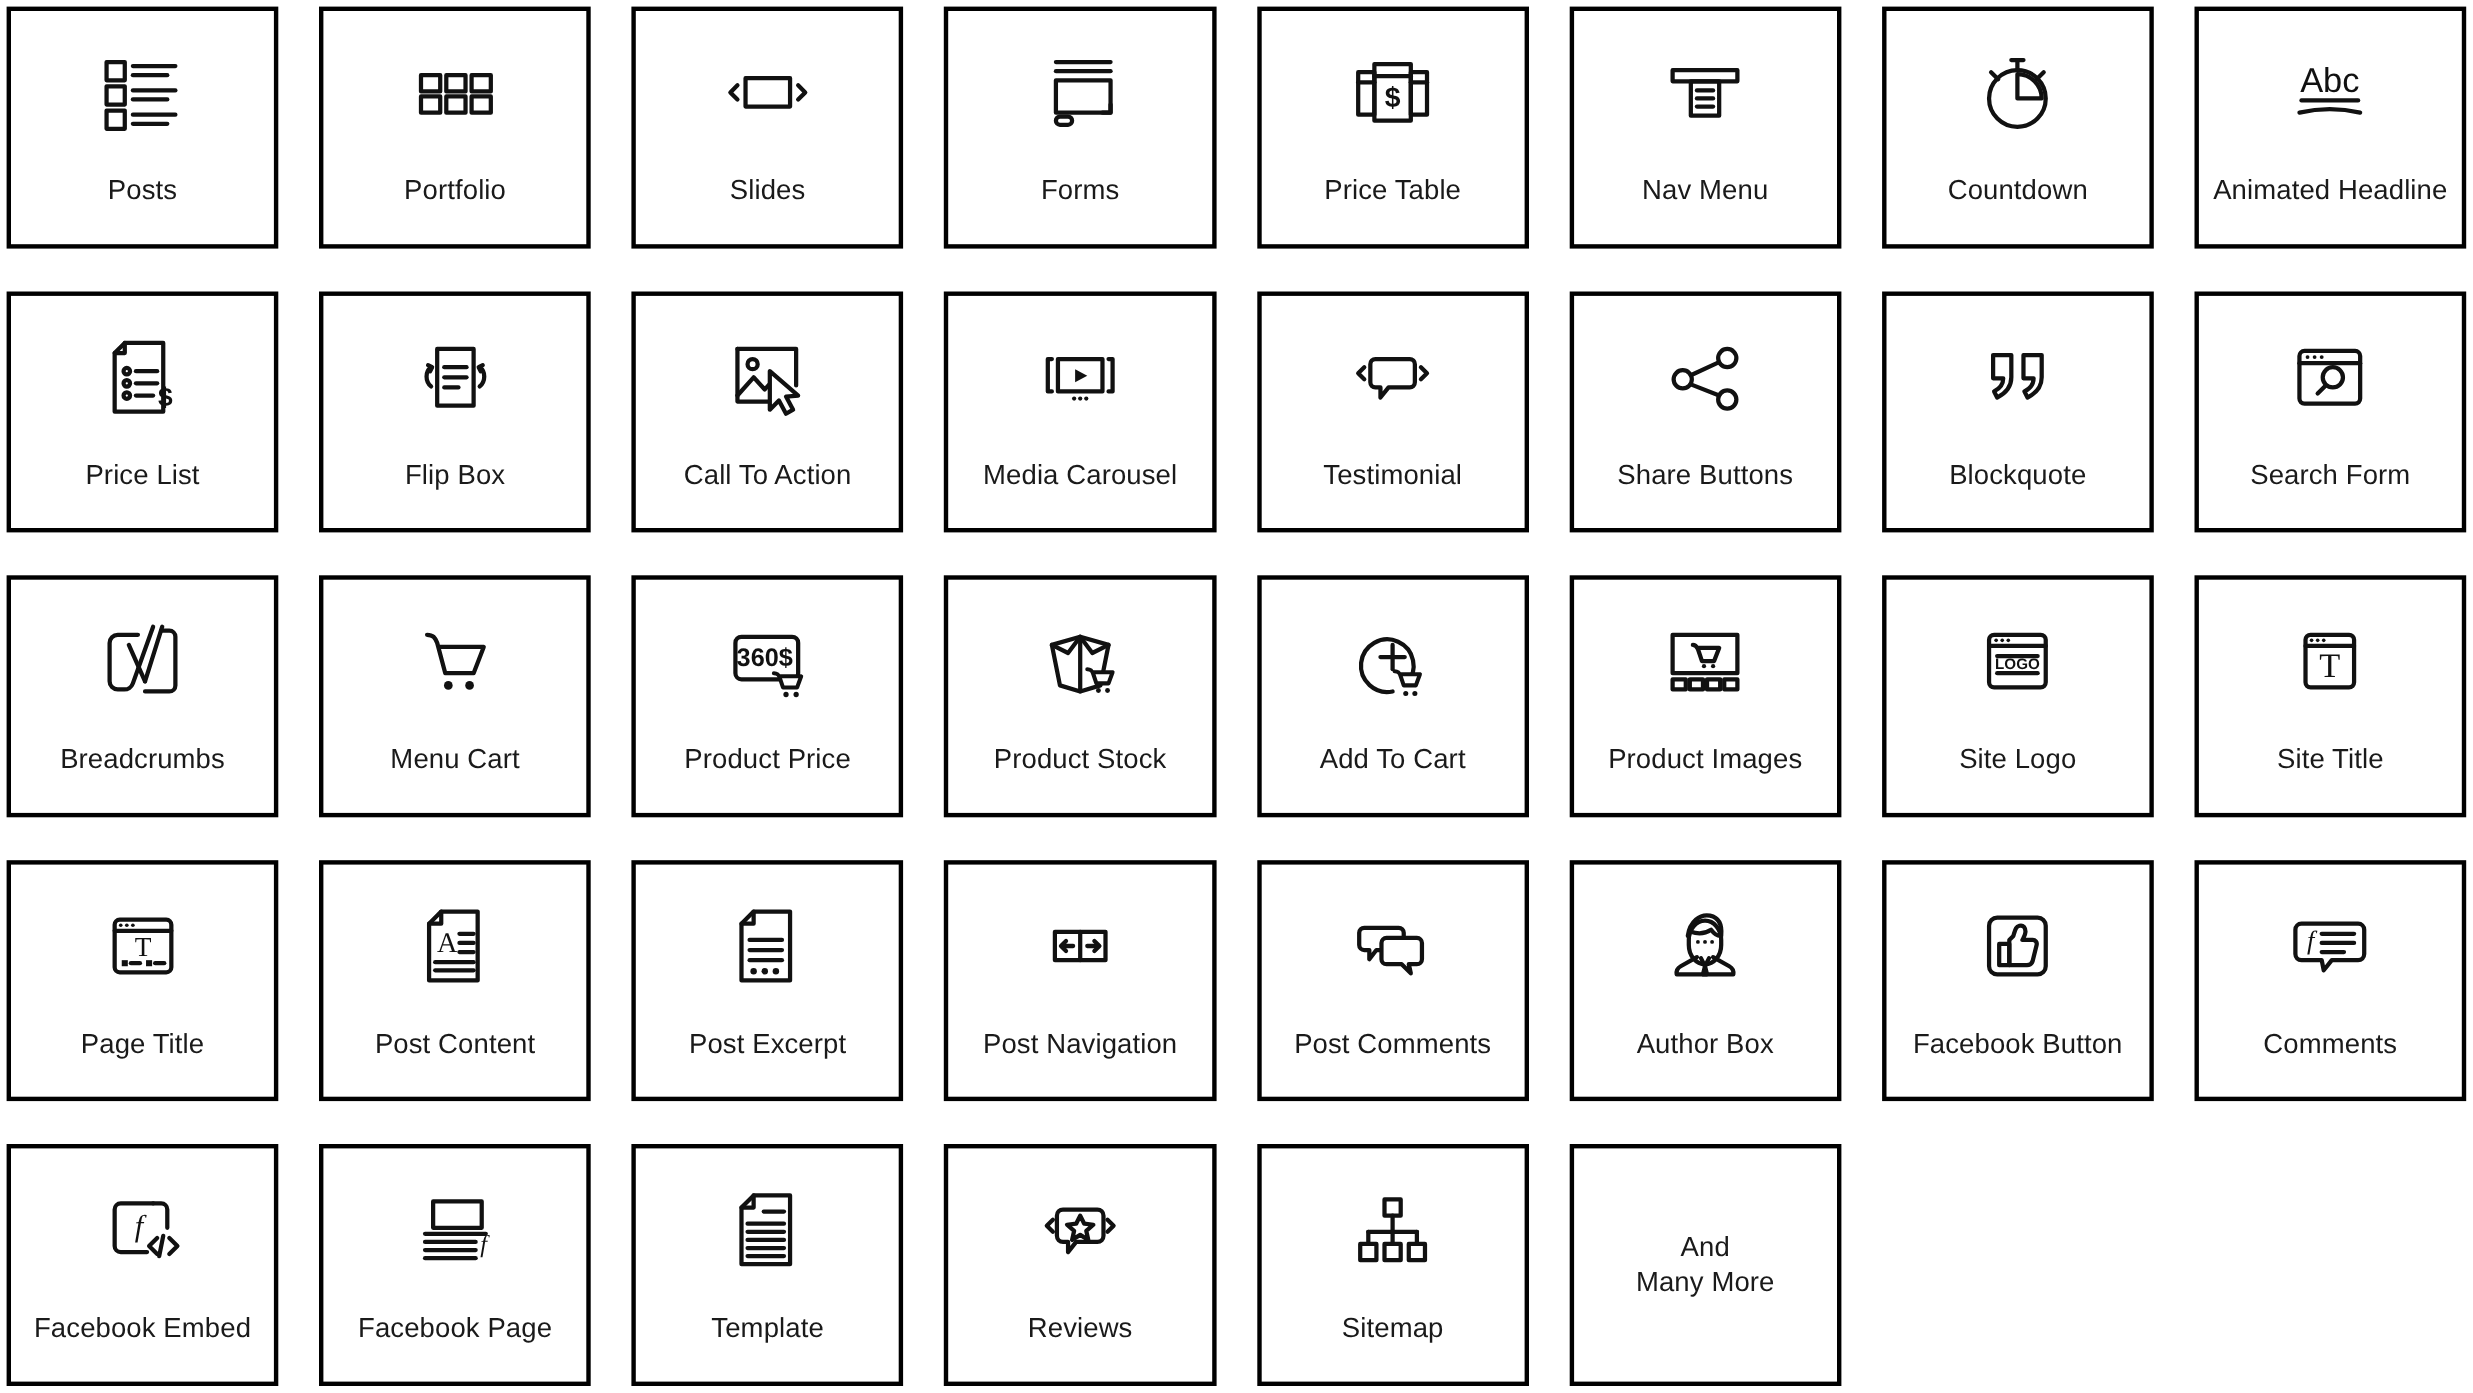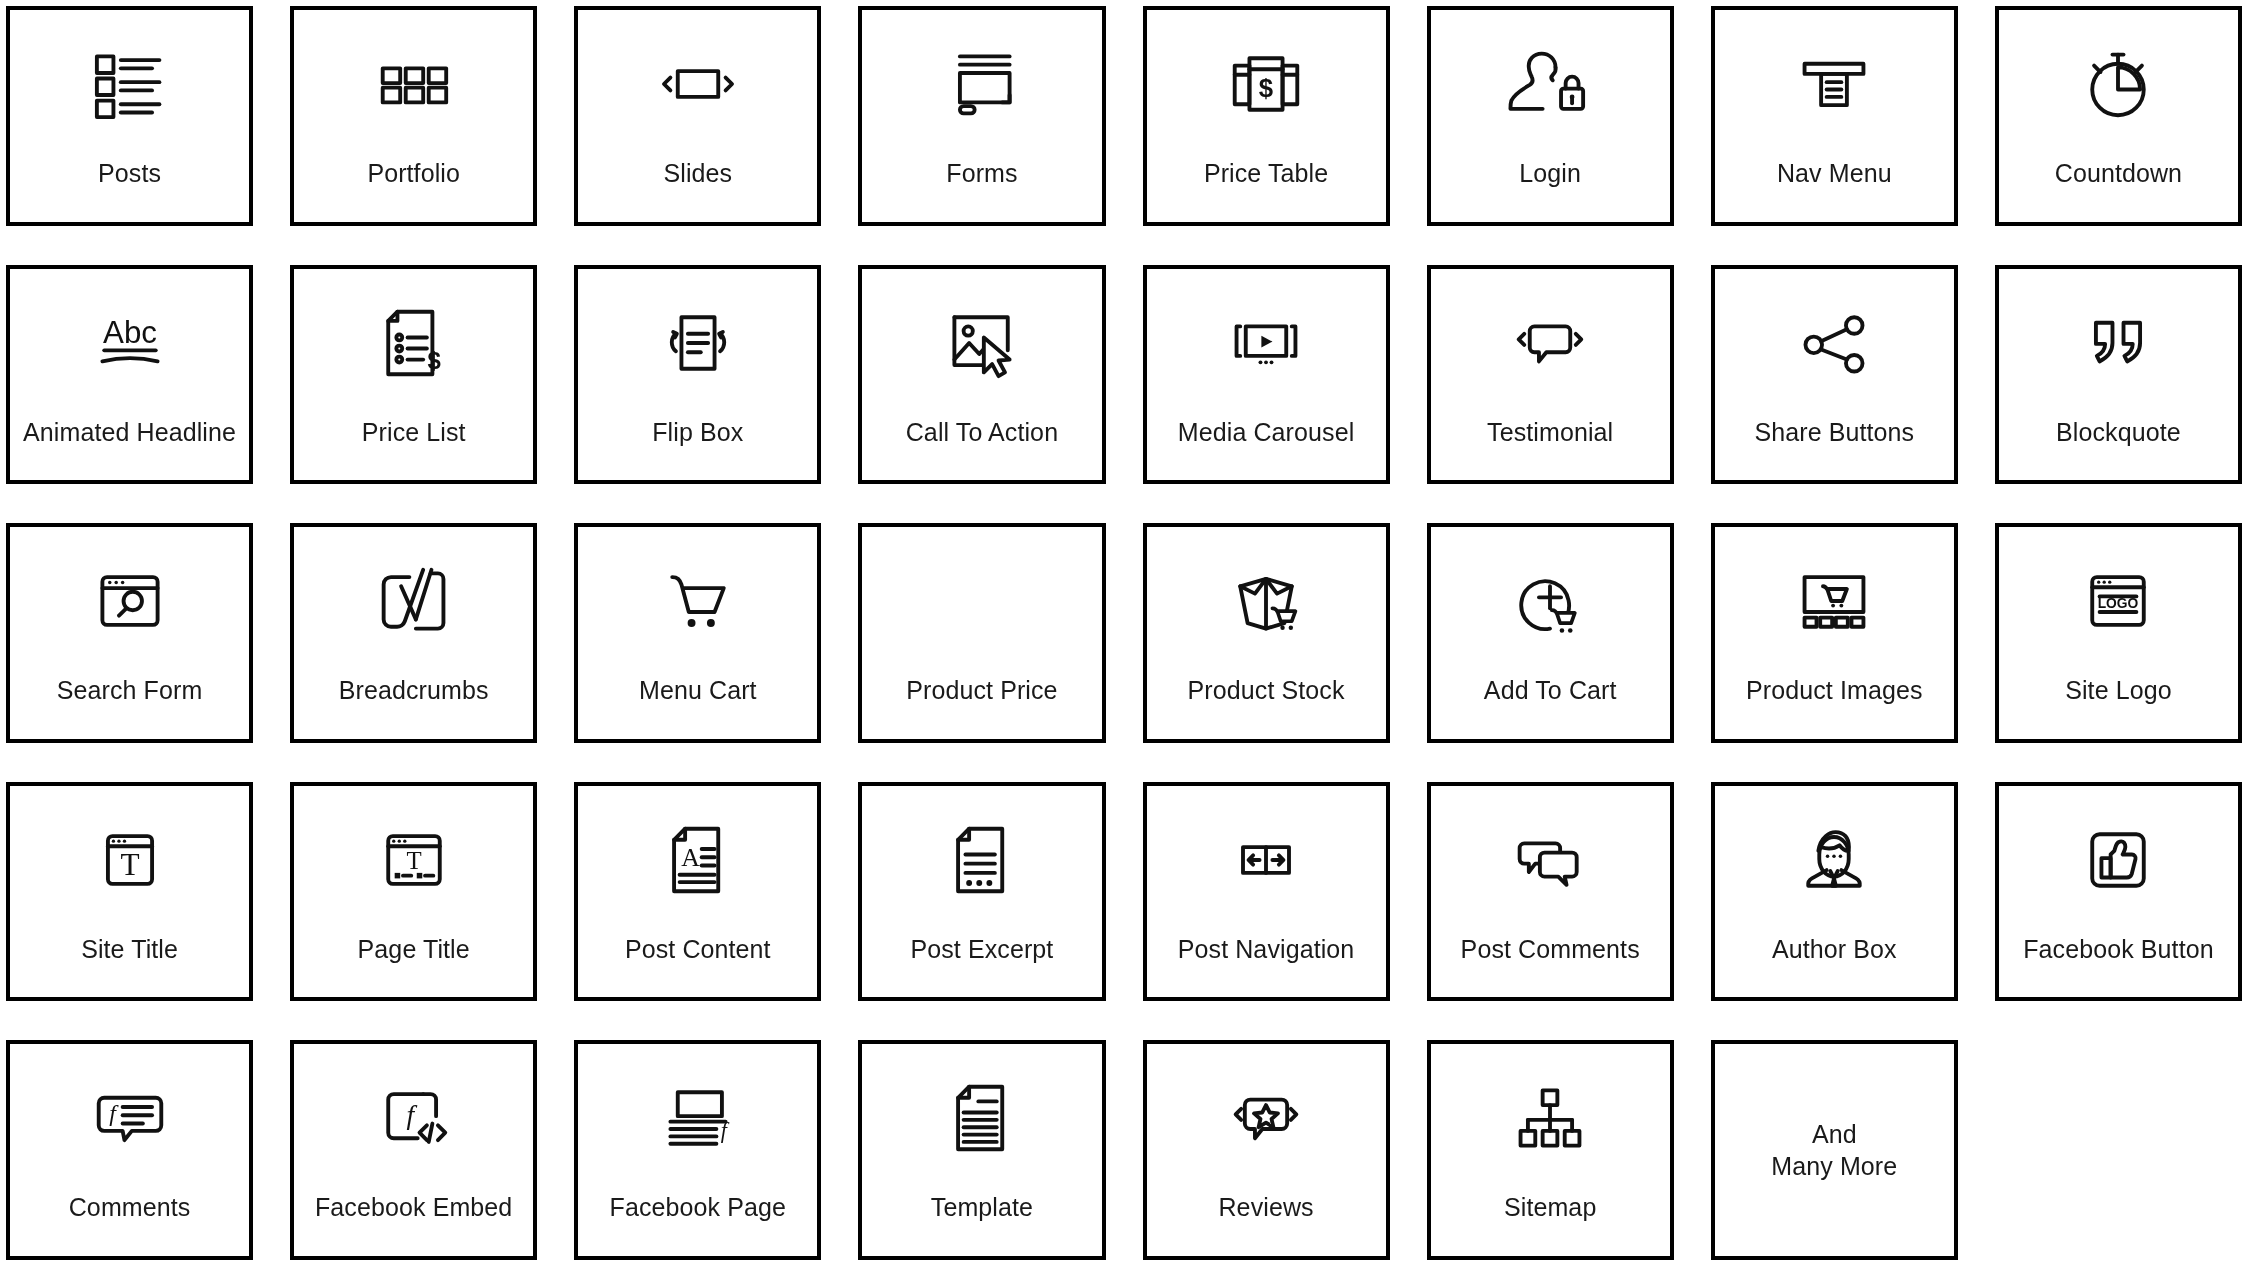--- a/index.html
+++ b/index.html
@@ -144,33 +144,20 @@
       <line x1="16" y1="40" x2="32" y2="40" fill="none" stroke="#111" stroke-width="4.2" stroke-linecap="round" stroke-linejoin="round"></line>
       <line x1="68" y1="40" x2="84" y2="40" fill="none" stroke="#111" stroke-width="4.2" stroke-linecap="round" stroke-linejoin="round"></line>
       <text x="50" y="64" text-anchor="middle" font-family="Liberation Sans, sans-serif" font-size="28" font-weight="bold" fill="#111">$</text>
     </svg>
       </div>
       <div class="card-label">Price Table</div>
     </div>
     <div class="widget-card">
       <div class="icon-wrap">
     <svg width="92" height="92" viewBox="0 0 100 100">
-      <path d="M56 32 c0 -9 -7 -15 -15 -15 c-9 0 -15 7 -14 15 c0 5 2 7 3 10 c2 4 1 7 -2 9 c-7 4 -16 9 -20 17 c-1 3 -1 6 -1 9 h35" fill="none" stroke="#111" stroke-width="4.2" stroke-linecap="round" stroke-linejoin="round"></path>
-      <path d="M56 32 c1 4 -1 6 -3 8 c-2 2 -2 4 0 6" fill="none" stroke="#111" stroke-width="4.2" stroke-linecap="round" stroke-linejoin="round"></path>
-      <rect x="62" y="55" width="24" height="22" rx="2.5" fill="none" stroke="#111" stroke-width="4.2" stroke-linecap="round" stroke-linejoin="round"></rect>
-      <path d="M67 55 v-6 a7 7 0 0 1 14 0 v6" fill="none" stroke="#111" stroke-width="4.2" stroke-linecap="round" stroke-linejoin="round"></path>
-      <circle cx="74" cy="64" r="2.6" fill="#111" stroke="none"></circle>
-      <line x1="74" y1="65" x2="74" y2="71" fill="none" stroke="#111" stroke-width="4.2" stroke-linecap="round" stroke-linejoin="round"></line>
-    </svg>
-      </div>
-      <div class="card-label">Login</div>
-    </div>
-    <div class="widget-card">
-      <div class="icon-wrap">
-    <svg width="92" height="92" viewBox="0 0 100 100">
       <rect x="18" y="28" width="64" height="11" fill="none" stroke="#111" stroke-width="4.2" stroke-linecap="round" stroke-linejoin="round"></rect>
       <rect x="36" y="39" width="28" height="34" fill="none" stroke="#111" stroke-width="4.2" stroke-linecap="round" stroke-linejoin="round"></rect>
       <line x1="42" y1="48" x2="58" y2="48" fill="none" stroke="#111" stroke-width="4.2" stroke-linecap="round" stroke-linejoin="round"></line>
       <line x1="42" y1="56" x2="58" y2="56" fill="none" stroke="#111" stroke-width="4.2" stroke-linecap="round" stroke-linejoin="round"></line>
       <line x1="42" y1="64" x2="58" y2="64" fill="none" stroke="#111" stroke-width="4.2" stroke-linecap="round" stroke-linejoin="round"></line>
     </svg>
       </div>
       <div class="card-label">Nav Menu</div>
     </div>
     <div class="widget-card">
@@ -313,20 +300,29 @@
       <div class="icon-wrap">
     <svg width="92" height="92" viewBox="0 0 100 100">
       <path d="M22 24 c6 0 8 3 10 8 l8 30 h28 l10 -26 H34" fill="none" stroke="#111" stroke-width="4.2" stroke-linecap="round" stroke-linejoin="round"></path>
       <circle cx="43" cy="74" r="4.3" fill="#111" stroke="none"></circle>
       <circle cx="64" cy="74" r="4.3" fill="#111" stroke="none"></circle>
     </svg>
       </div>
       <div class="card-label">Menu Cart</div>
     </div>
     <div class="widget-card">
+      <div class="icon-wrap">
+    <svg width="92" height="92" viewBox="0 0 100 100">
+      <rect x="18" y="26" width="62" height="42" rx="6" fill="none" stroke="#111" stroke-width="4.2" stroke-linecap="round" stroke-linejoin="round"></rect>
+      <text x="47" y="55" text-anchor="middle" font-family="Liberation Sans, sans-serif" font-size="25" font-weight="bold" fill="#111">360$</text>
+      <path d="M56 62 c4 0 5 2 6 5 l3 9 h14 l4 -11 H62" fill="#fff" stroke="#111" stroke-width="4" stroke-linecap="round" stroke-linejoin="round"></path>
+      <circle cx="68" cy="83" r="2.6" fill="#111" stroke="none"></circle>
+      <circle cx="78" cy="83" r="2.6" fill="#111" stroke="none"></circle>
+    </svg>
+      </div>
       <div class="card-label">Product Price</div>
     </div>
     <div class="widget-card">
       <div class="icon-wrap">
     <svg width="92" height="92" viewBox="0 0 100 100">
       <path d="M50 26 L22 34 L30 74 L50 80 L70 74 L78 34 Z" fill="none" stroke="#111" stroke-width="4.2" stroke-linecap="round" stroke-linejoin="round"></path>
       <path d="M50 26 L50 80" fill="none" stroke="#111" stroke-width="4.2" stroke-linecap="round" stroke-linejoin="round"></path>
       <path d="M22 34 L38 42 L50 26 L62 42 L78 34" fill="none" stroke="#111" stroke-width="4.2" stroke-linecap="round" stroke-linejoin="round"></path>
       <path d="M57 58 c4 0 5 2 6 5 l3 9 h12 l4 -11 H63" fill="#fff" stroke="#111" stroke-width="4" stroke-linecap="round" stroke-linejoin="round"></path>
       <circle cx="68" cy="79" r="2.4" fill="#111" stroke="none"></circle>

